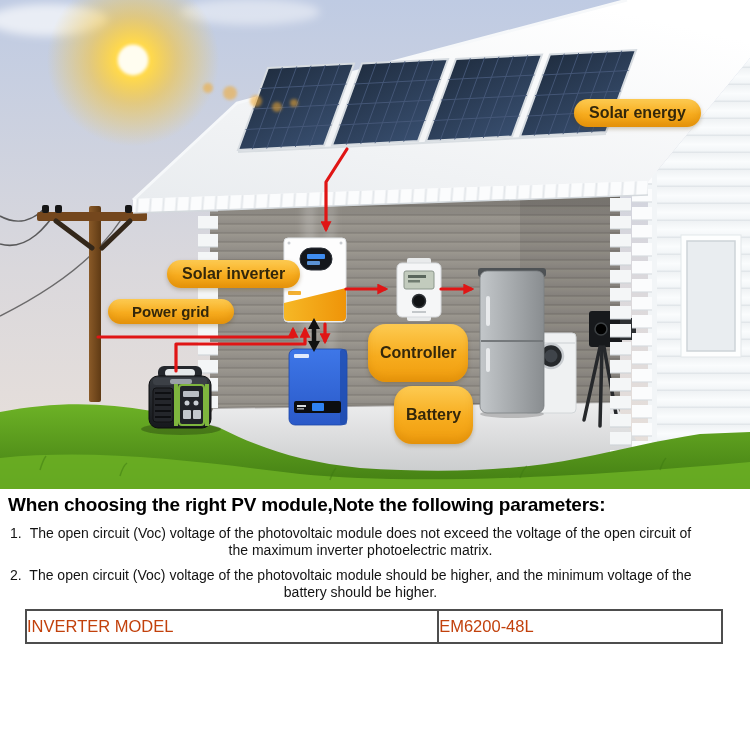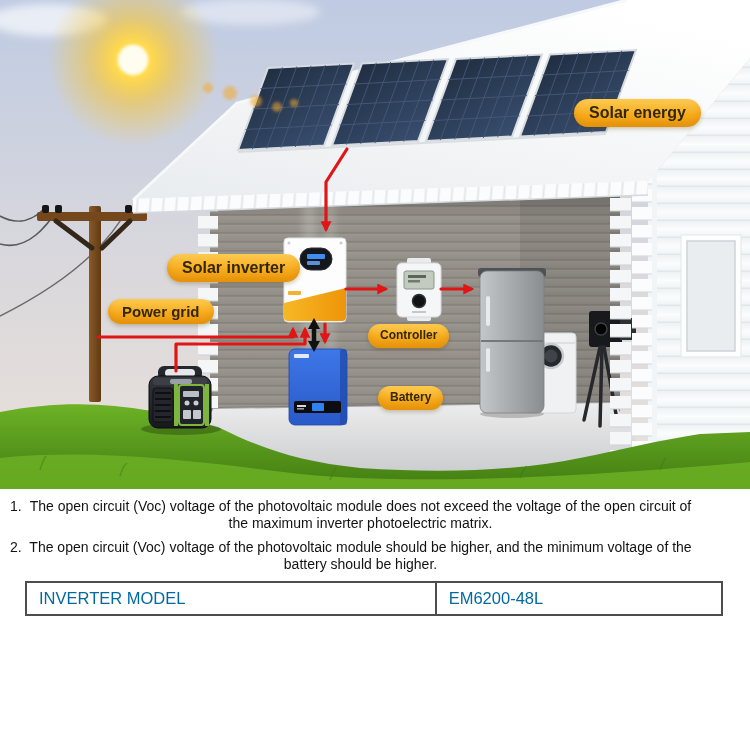--- a/index.html
+++ b/index.html
@@ -4,39 +4,39 @@
 <style>
   html,body{margin:0;padding:0;background:#fff;}
   .stage{position:relative;width:750px;height:750px;overflow:hidden;background:#fff;
          font-family:Liberation Sans, sans-serif;}
   .scene{position:absolute;left:0;top:0;width:750px;height:490px;}
   .scene svg{display:block;}
   
   .pill{position:absolute;background:linear-gradient(180deg,#fdcb52 0%,var(--label-bg,#f7ac1e) 55%,#ef9c0d 100%);
         color:var(--label-text,#33270b);font-weight:700;border-radius:18px;white-space:nowrap;
         box-shadow:0 2px 4px rgba(90,60,0,.28), inset 0 -5px 7px rgba(200,120,0,.30);
-        padding:4px 14px;font-size:15px;line-height:1.15;}
+        padding:4px 24px;font-size:15px;line-height:1.15;}
   .pill.lg{font-size:16px;padding:5px 15px;}
-  .pill.sm{font-size:12px;padding:5px 12px;}
+  .pill.sm{font-size:16px;padding:20px 12px;}
   #lbl-solar-energy{left:574px;top:99px;}
-  #lbl-solar-inverter{left:167px;top:254px;}
+  #lbl-solar-inverter{left:167px;top:260px;}
   #lbl-power-grid{left:108px;top:299px;}
   #lbl-controller{left:368px;top:324px;}
-  #lbl-battery{left:378px;top:386px;}
+  #lbl-battery{left:394px;top:386px;}
   #lbl-generator{left:132px;top:429px;}
   
   .content{position:absolute;left:0;top:489px;width:750px;height:261px;background:#fff;color:#000;}
   .heading{margin:5px 6px 0 8px;font-size:19px;font-weight:700;line-height:1.18;letter-spacing:-0.2px;}
   .notes{margin:9px 8px 0 10px;}
   .note{display:flex;font-size:14px;line-height:1.22;margin-bottom:7px;color:#131313;}
   .note-num{width:18px;flex:none;}
   .note-text{max-width:665px;text-align:center;}
   table.spec{margin:8px 0 0 25px;border-collapse:collapse;width:698px;}
-  table.spec td{border:2px solid #4d4d4d;height:31px;font-size:16.5px;color:#0369a1;
-                padding:0 4px 0 12px;vertical-align:middle;}
+  table.spec td{border:2px solid #4d4d4d;height:31px;font-size:16.5px;color:#c2410c;
+                padding:0 4px 0 0;vertical-align:middle;}
   td.c1{width:405px;}
   td.c2{width:277px;padding-left:15px;}
 </style>
 </head>
 <body>
 
 <div class="stage">
 
   <div class="scene">
   <svg width="750" height="490" viewBox="0 0 750 490">
@@ -337,20 +337,21 @@
   </svg>
 
   <div class="pill lg" id="lbl-solar-energy">Solar energy</div>
   <div class="pill lg" id="lbl-solar-inverter">Solar inverter</div>
   <div class="pill" id="lbl-power-grid">Power grid</div>
   <div class="pill sm" id="lbl-controller">Controller</div>
   <div class="pill sm" id="lbl-battery">Battery</div>
   </div>
 
   <div class="content">
+    <div class="heading">When choosing the right PV module,Note the following parameters:</div>
     <div class="notes">
       <div class="note">
         <span class="note-num">1.</span>
         <span class="note-text">The open circuit (Voc) voltage of the photovoltaic module does not exceed the voltage of the open circuit of the maximum inverter photoelectric matrix.</span>
       </div>
       <div class="note">
         <span class="note-num">2.</span>
         <span class="note-text">The open circuit (Voc) voltage of the photovoltaic module should be higher, and the minimum voltage of the battery should be higher.</span>
       </div>
     </div>

